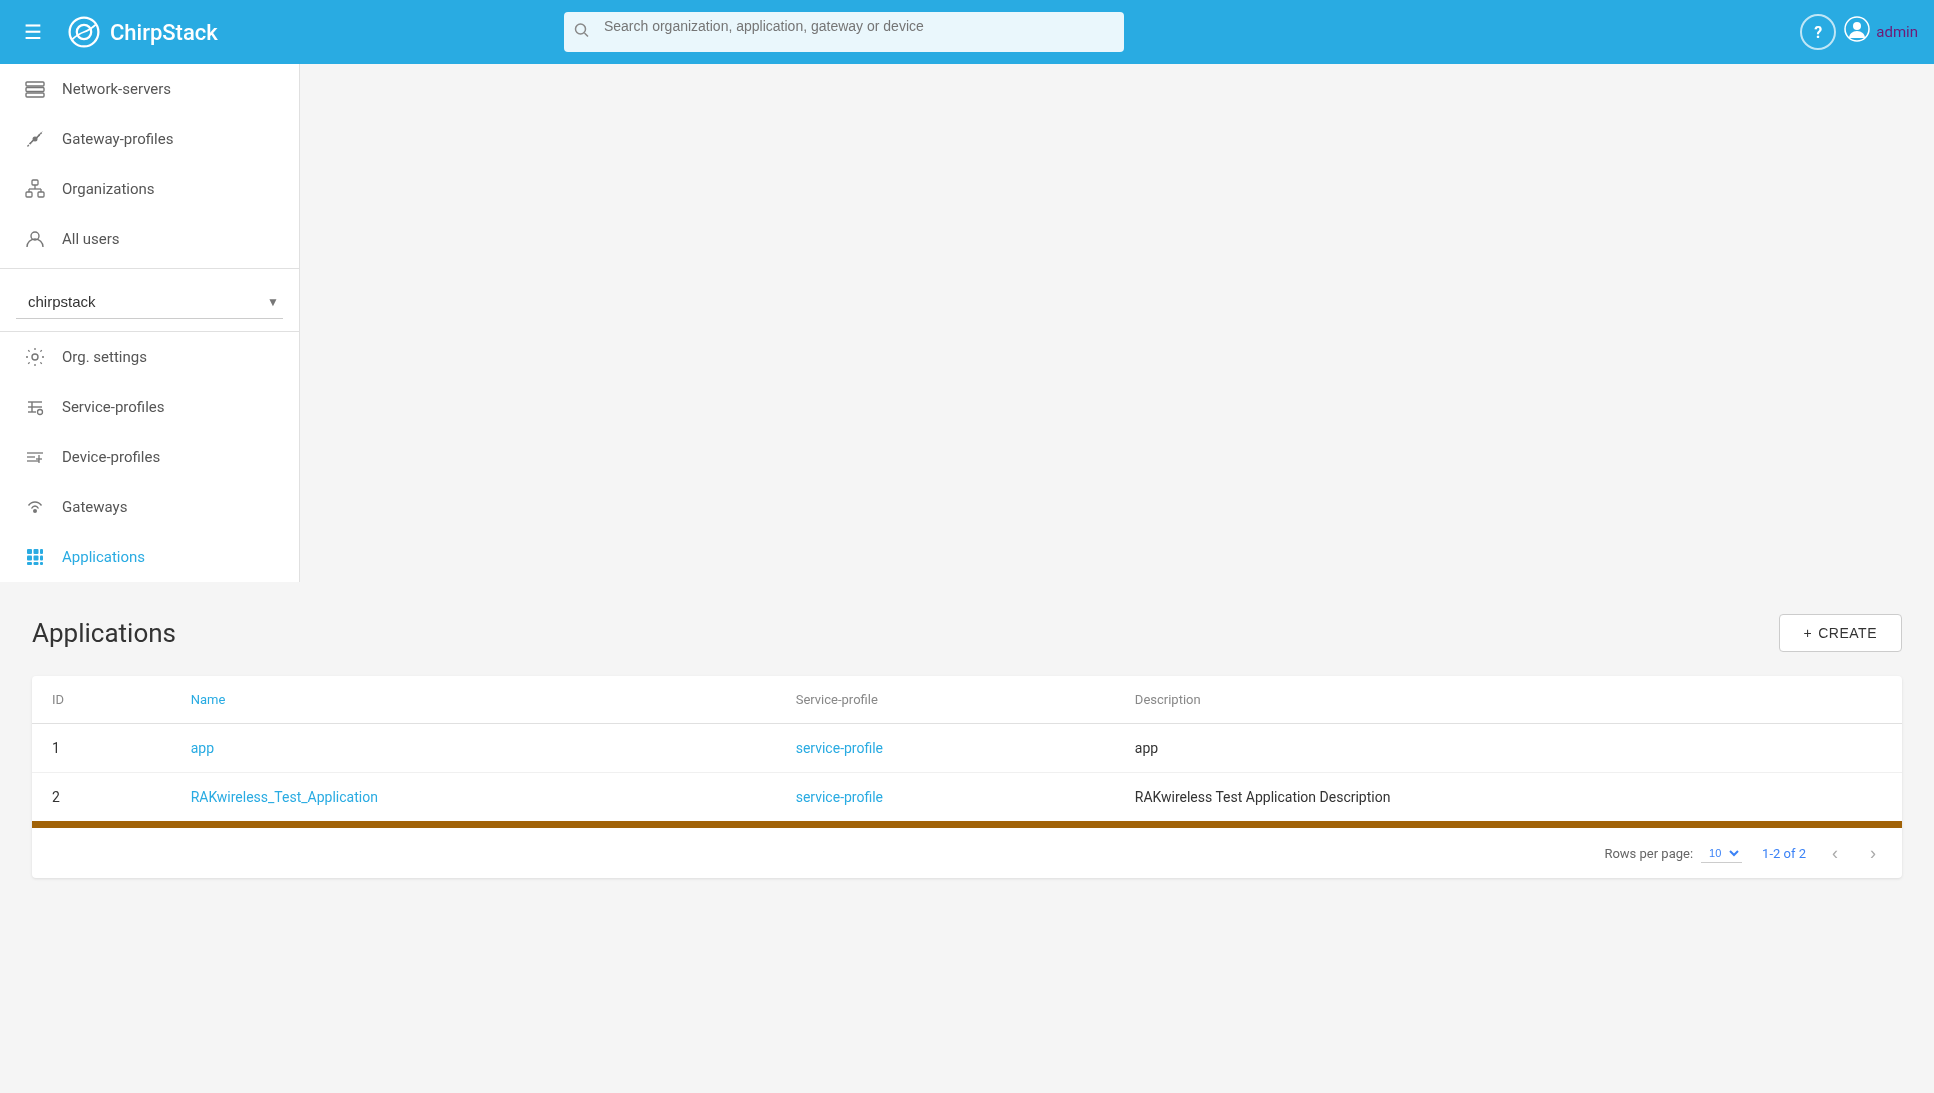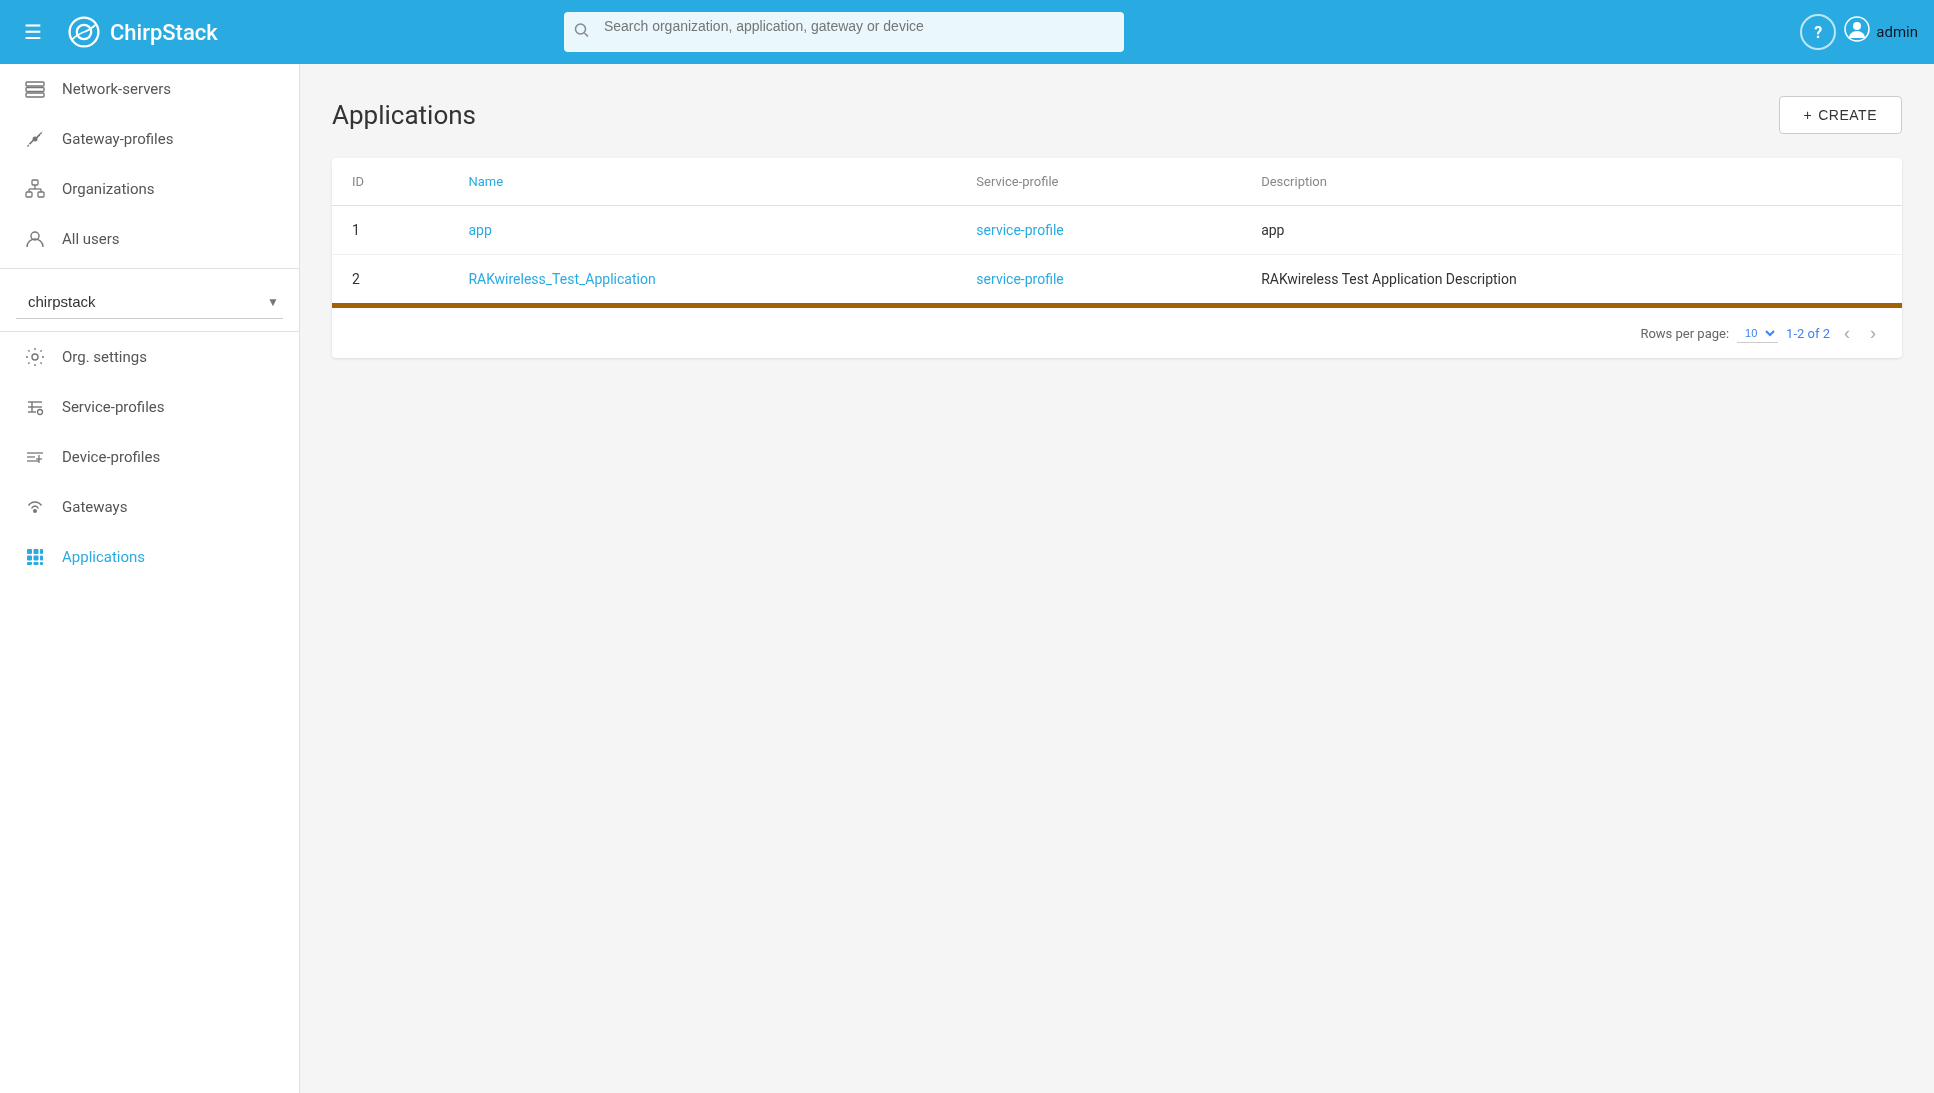--- a/index.html
+++ b/index.html
@@ -74,33 +74,34 @@
       justify-content: center;
       font-weight: bold;
       cursor: pointer;
       font-size: 16px;
     }
     .header-user {
       display: flex;
       align-items: center;
       gap: 6px;
       cursor: pointer;
-      color: #0f172a;
+      color: #701a75;
     }
     .header-user-icon {
       font-size: 24px;
     }
     .header-user-name {
       font-size: 15px;
     }
 
     
     .layout {
       display: flex;
       height: calc(1093px - 64px);
+      flex-direction: column;
     }
 
     
     .sidebar {
       width: 300px;
       background: #fff;
       border-right: 1px solid #e0e0e0;
       overflow-y: auto;
       flex-shrink: 0;
     }
@@ -230,24 +231,24 @@
       cursor: pointer;
       text-decoration: none;
     }
 
     
     .pagination-row {
       display: flex;
       align-items: center;
       justify-content: flex-end;
       padding: 12px 20px;
-      gap: 8px;
+      gap: 20px;
       color: #666;
       font-size: 13px;
-      border-top: 5px solid #a16207;
+      border-top: 7px solid #a16207;
     }
     .rows-per-page {
       display: flex;
       align-items: center;
       gap: 8px;
     }
     .rows-select {
       border: none;
       border-bottom: 1px solid #ccc;
       background: transparent;

